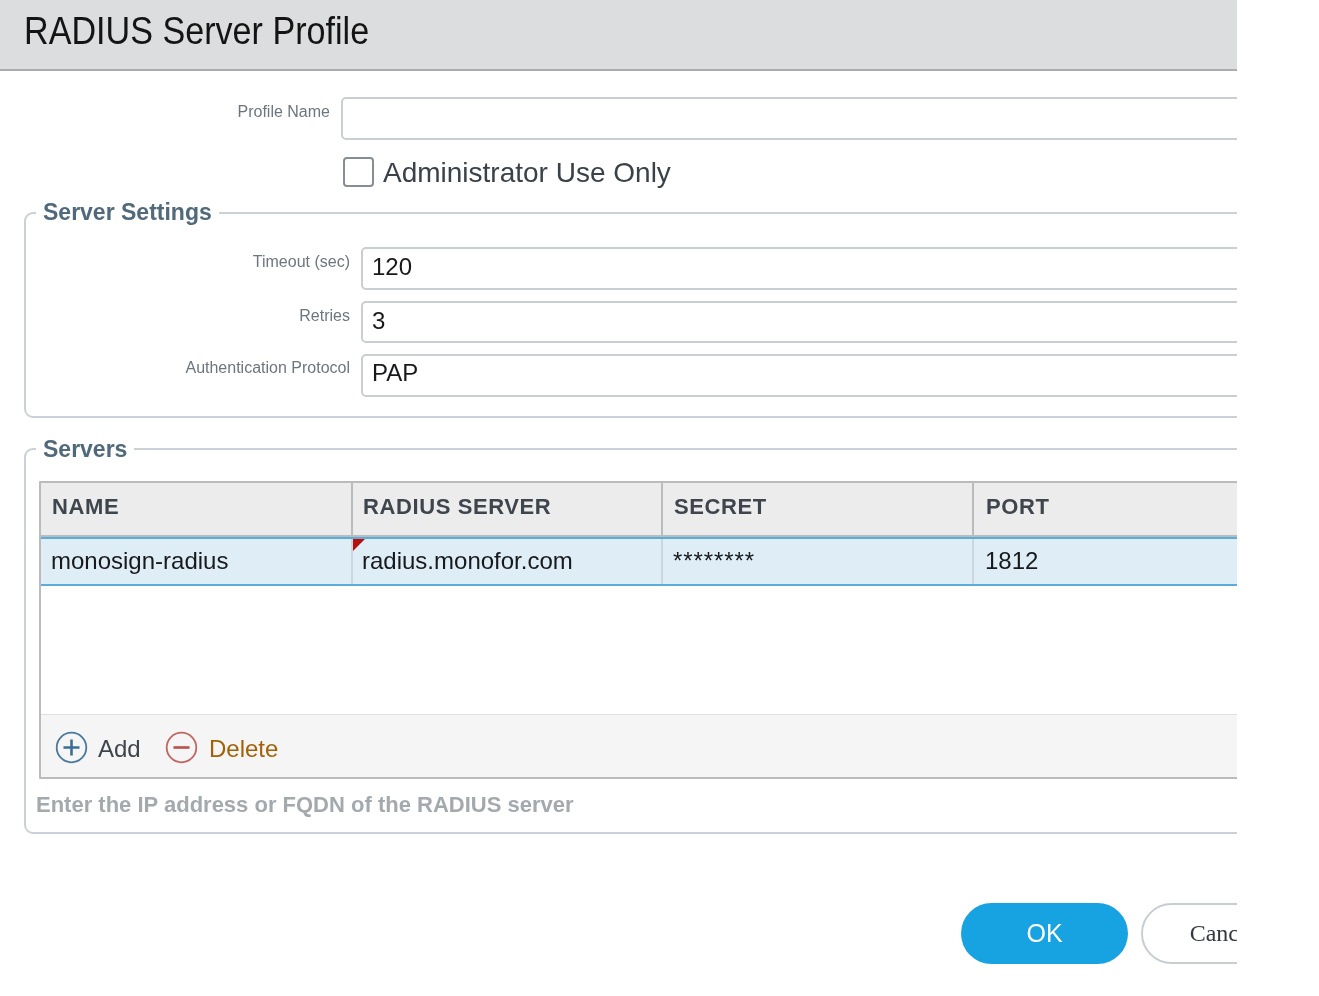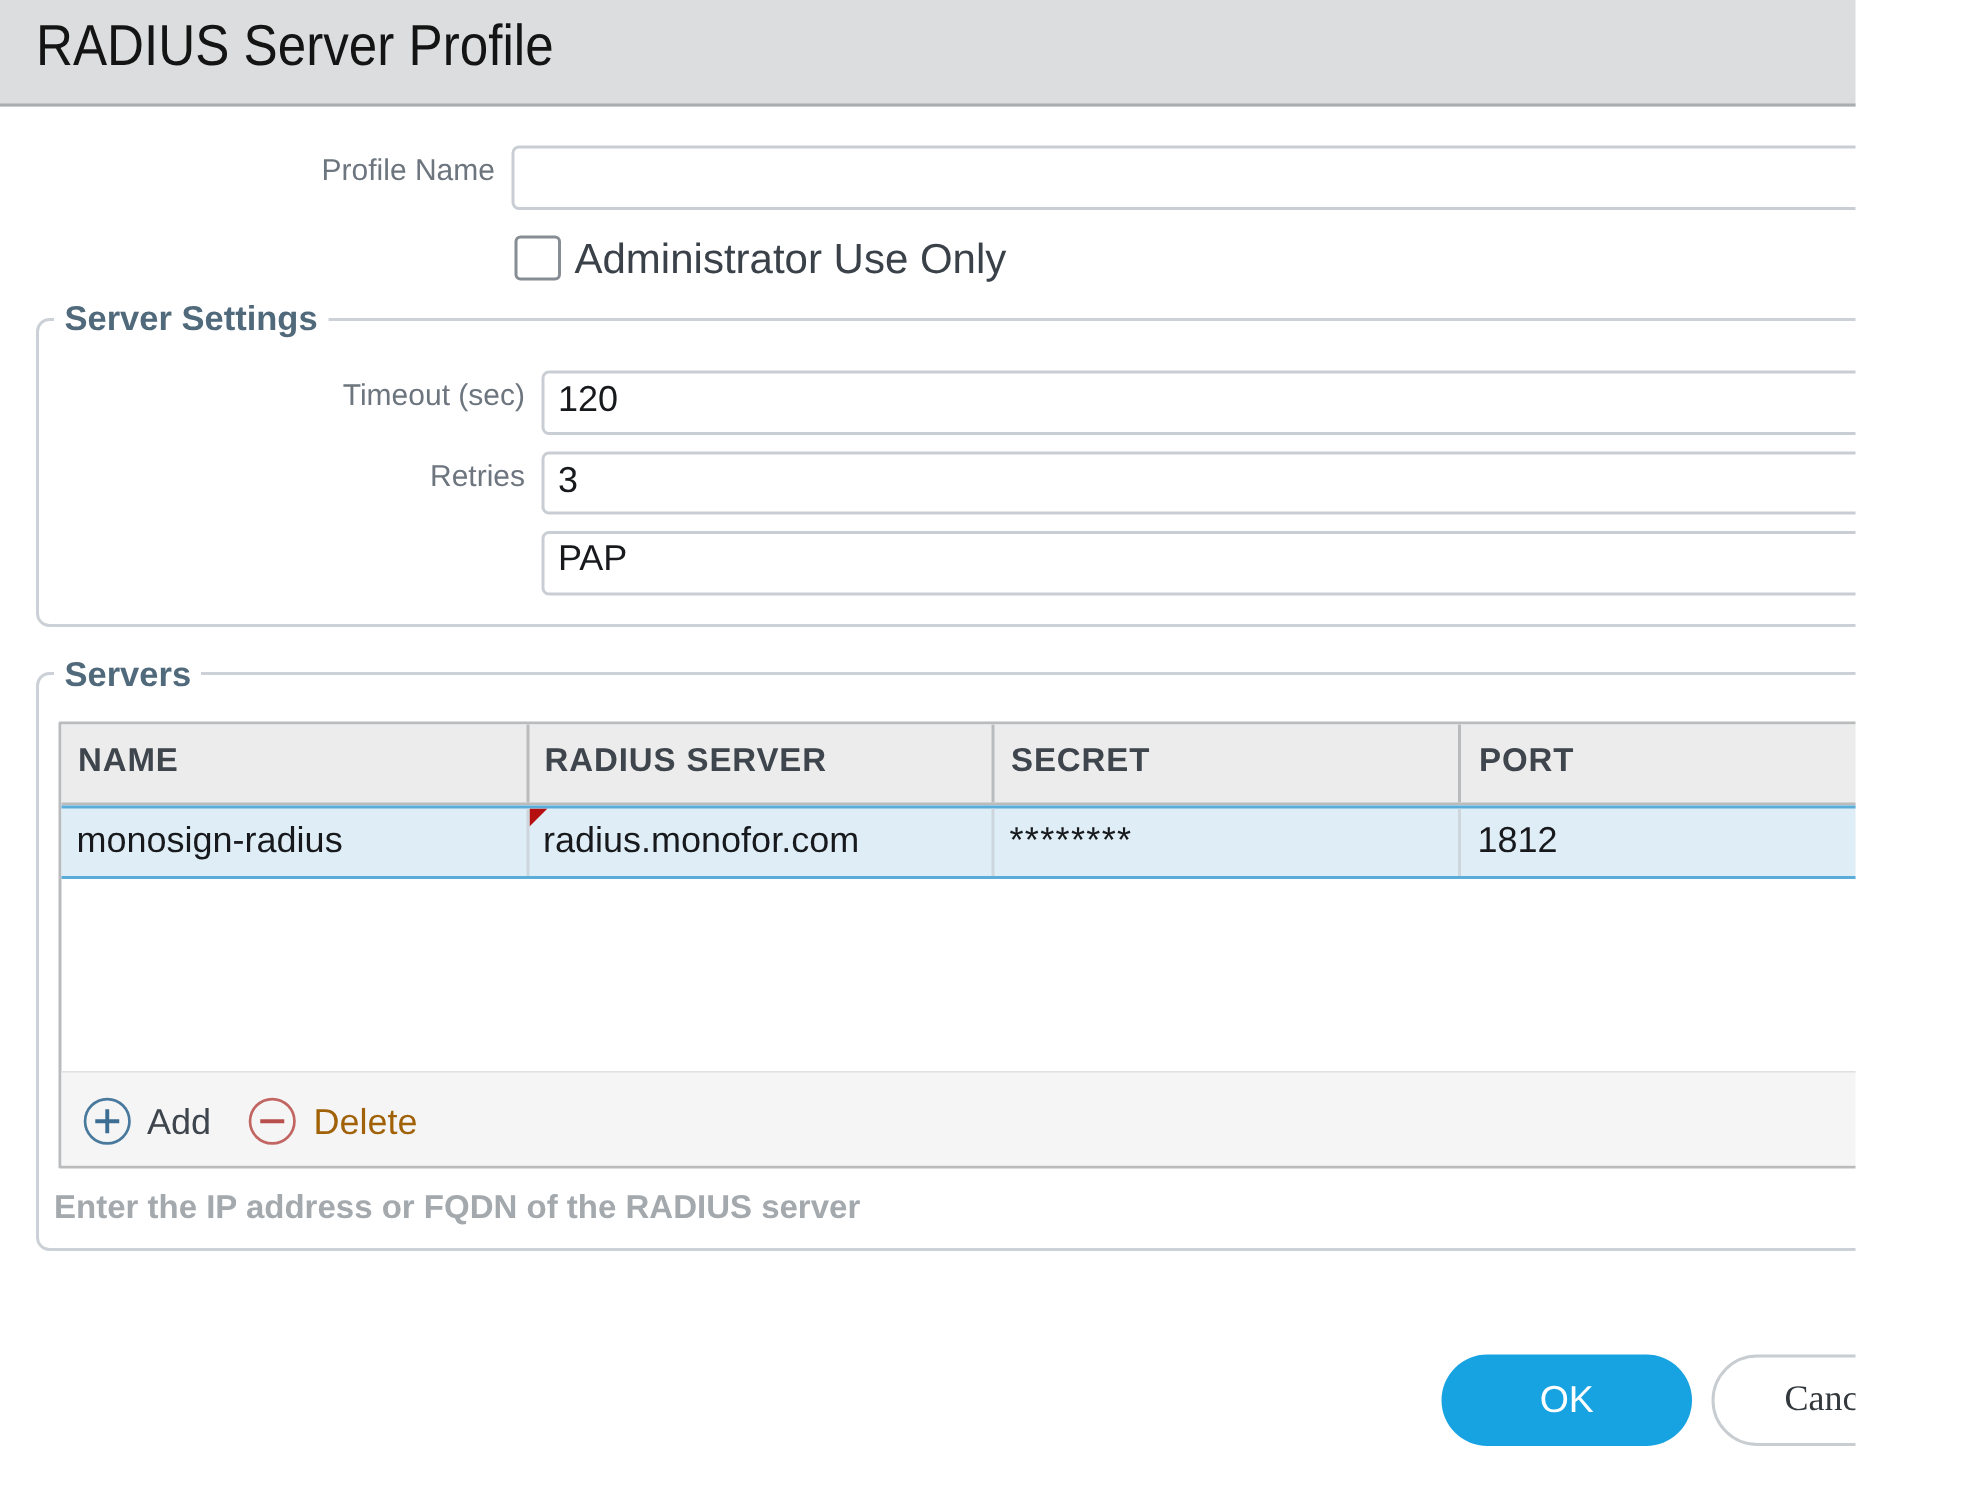--- a/index.html
+++ b/index.html
@@ -3,21 +3,21 @@
 <meta charset="utf-8">
 <style>
   html,body{margin:0;padding:0;background:#fff;}
   body{font-family:"Liberation Sans", sans-serif;}
   #stage{position:relative;width:1237px;height:996px;overflow:hidden;background:#fff;}
   .abs{position:absolute;}
   
   #hdr{left:0;top:0;width:1319px;height:69px;background:#dcddde;border-bottom:2px solid #aaacae;}
   #title{left:24px;top:2px;height:58px;line-height:58px;font-size:35px;color:#141414;transform:scale(0.975,1.1);transform-origin:0 50%;}
   
-  .lbl{color:#6d757e;font-size:20px;}
+  .lbl{color:#6d757e;font-size:16px;}
   .val{color:#17191c;font-size:24px;}
   .inp{background:#fff;border:2px solid #c9ced4;border-radius:5px;box-sizing:border-box;}
   
   .fs{border:2px solid #ccd1d7;border-radius:9px;box-sizing:border-box;}
   .legend{background:#fff;padding:0 7px;font-size:23px;font-weight:bold;color:#50697b;}
   
   .th{font-size:22px;font-weight:bold;color:#3e454d;letter-spacing:0.6px;}
 </style>
 </head>
 <body>
@@ -40,20 +40,21 @@
   <div class="abs legend" style="left:36px;top:199px;">Server Settings</div>
 
   <div class="abs lbl" style="left:0;top:253px;width:350px;text-align:right;">Timeout (sec)</div>
   <div class="abs inp" style="left:361px;top:247px;width:928px;height:43px;"></div>
   <div class="abs val" style="left:372px;top:253px;">120</div>
 
   <div class="abs lbl" style="left:0;top:307px;width:350px;text-align:right;">Retries</div>
   <div class="abs inp" style="left:361px;top:301px;width:928px;height:42px;"></div>
   <div class="abs val" style="left:372px;top:307px;">3</div>
 
+  <div class="abs lbl" style="left:0;top:359px;width:350px;text-align:right;">Authentication Protocol</div>
   <div class="abs inp" style="left:361px;top:354px;width:883px;height:43px;"></div>
   <div class="abs inp" style="left:1247px;top:354px;width:42px;height:43px;"></div>
   <div class="abs val" style="left:372px;top:359px;">PAP</div>
   <svg class="abs" style="left:1246px;top:366px;" width="32" height="22" viewBox="0 0 32 22">
     <path d="M5.5 4.5 L16 15 L26.5 4.5" fill="none" stroke="#4a525b" stroke-width="3"></path>
   </svg>
 
   <div class="abs fs" style="left:24px;top:448px;width:1279px;height:386px;"></div>
   <div class="abs legend" style="left:36px;top:436px;">Servers</div>
 

